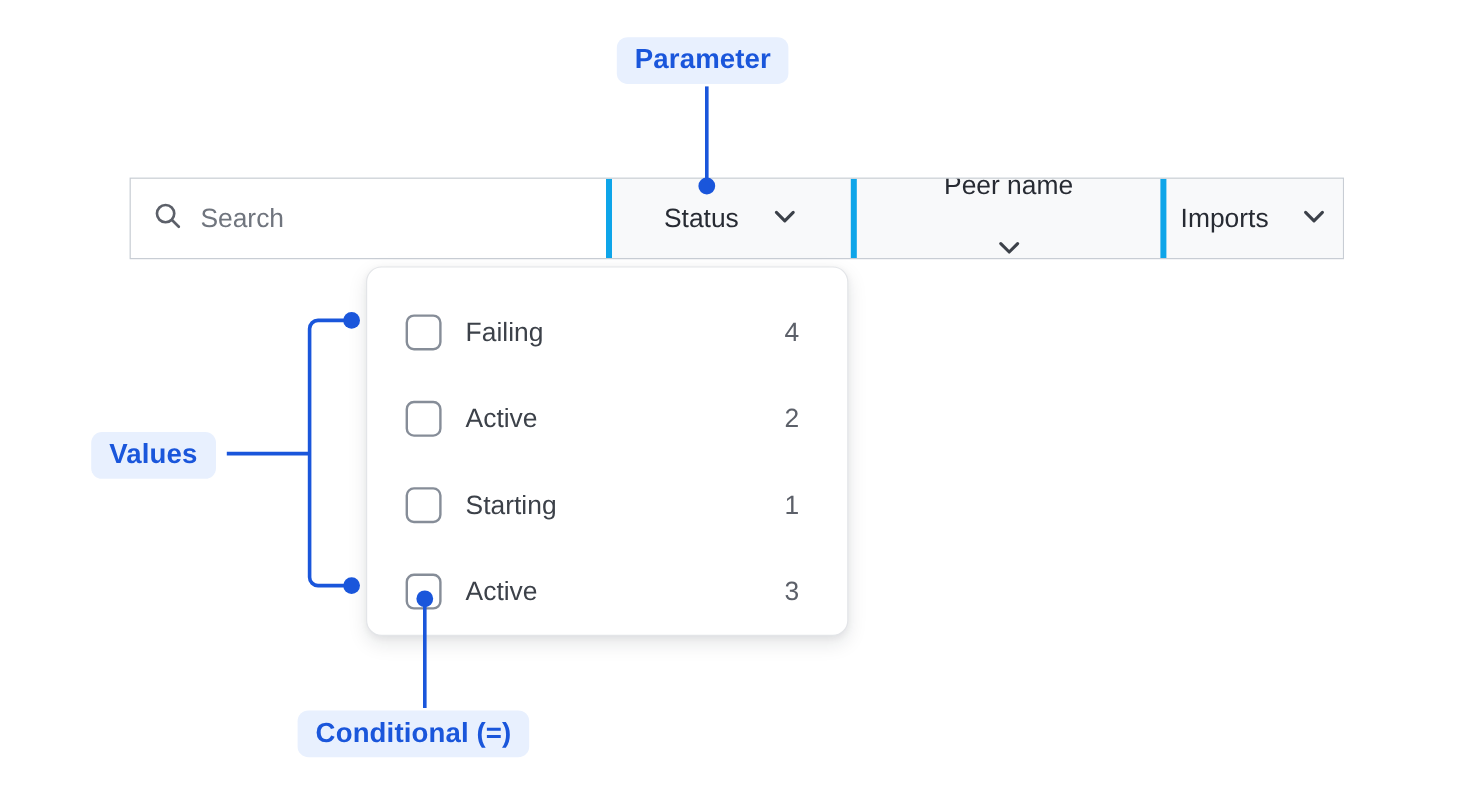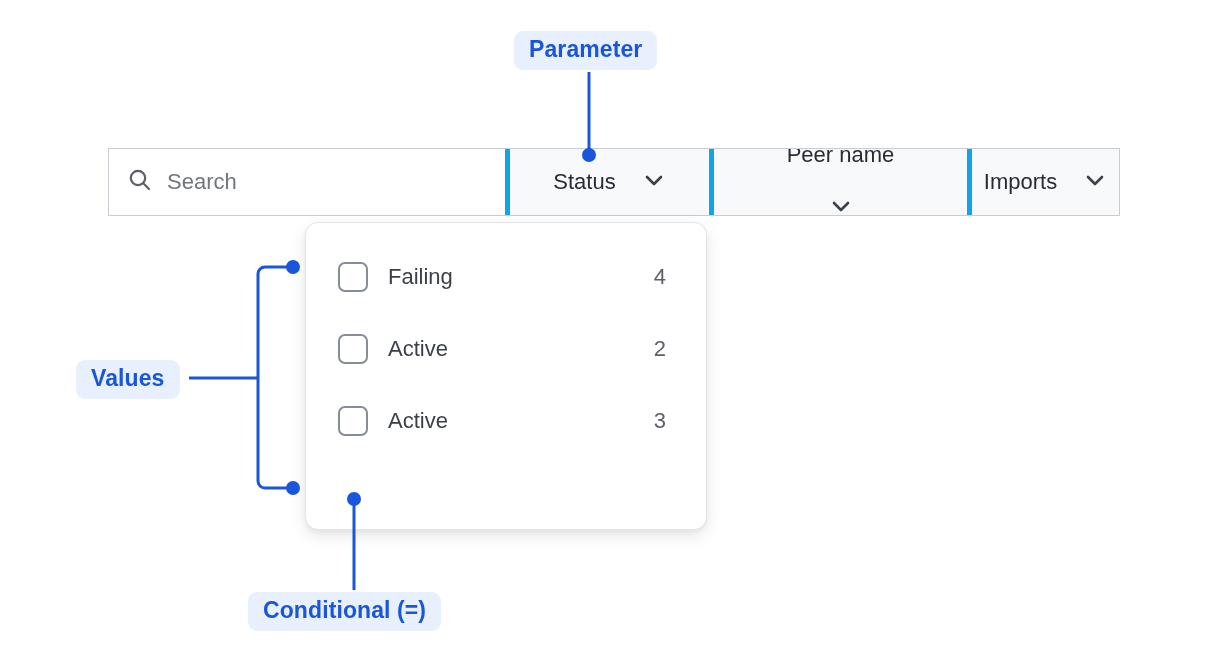--- a/index.html
+++ b/index.html
@@ -231,20 +231,25 @@
       <span class="opt-label">Failing</span>
       <span class="opt-count">4</span>
     </div>
 
     <div class="opt-row">
       <span class="opt-check"></span>
       <span class="opt-label">Active</span>
       <span class="opt-count">2</span>
     </div>
 
+    <div class="opt-row">
+      <span class="opt-check"></span>
+      <span class="opt-label">Starting</span>
+      <span class="opt-count">1</span>
+    </div>
 
     <div class="opt-row">
       <span class="opt-check"></span>
       <span class="opt-label">Active</span>
       <span class="opt-count">3</span>
     </div>
 
   </div>
 
 </div>

